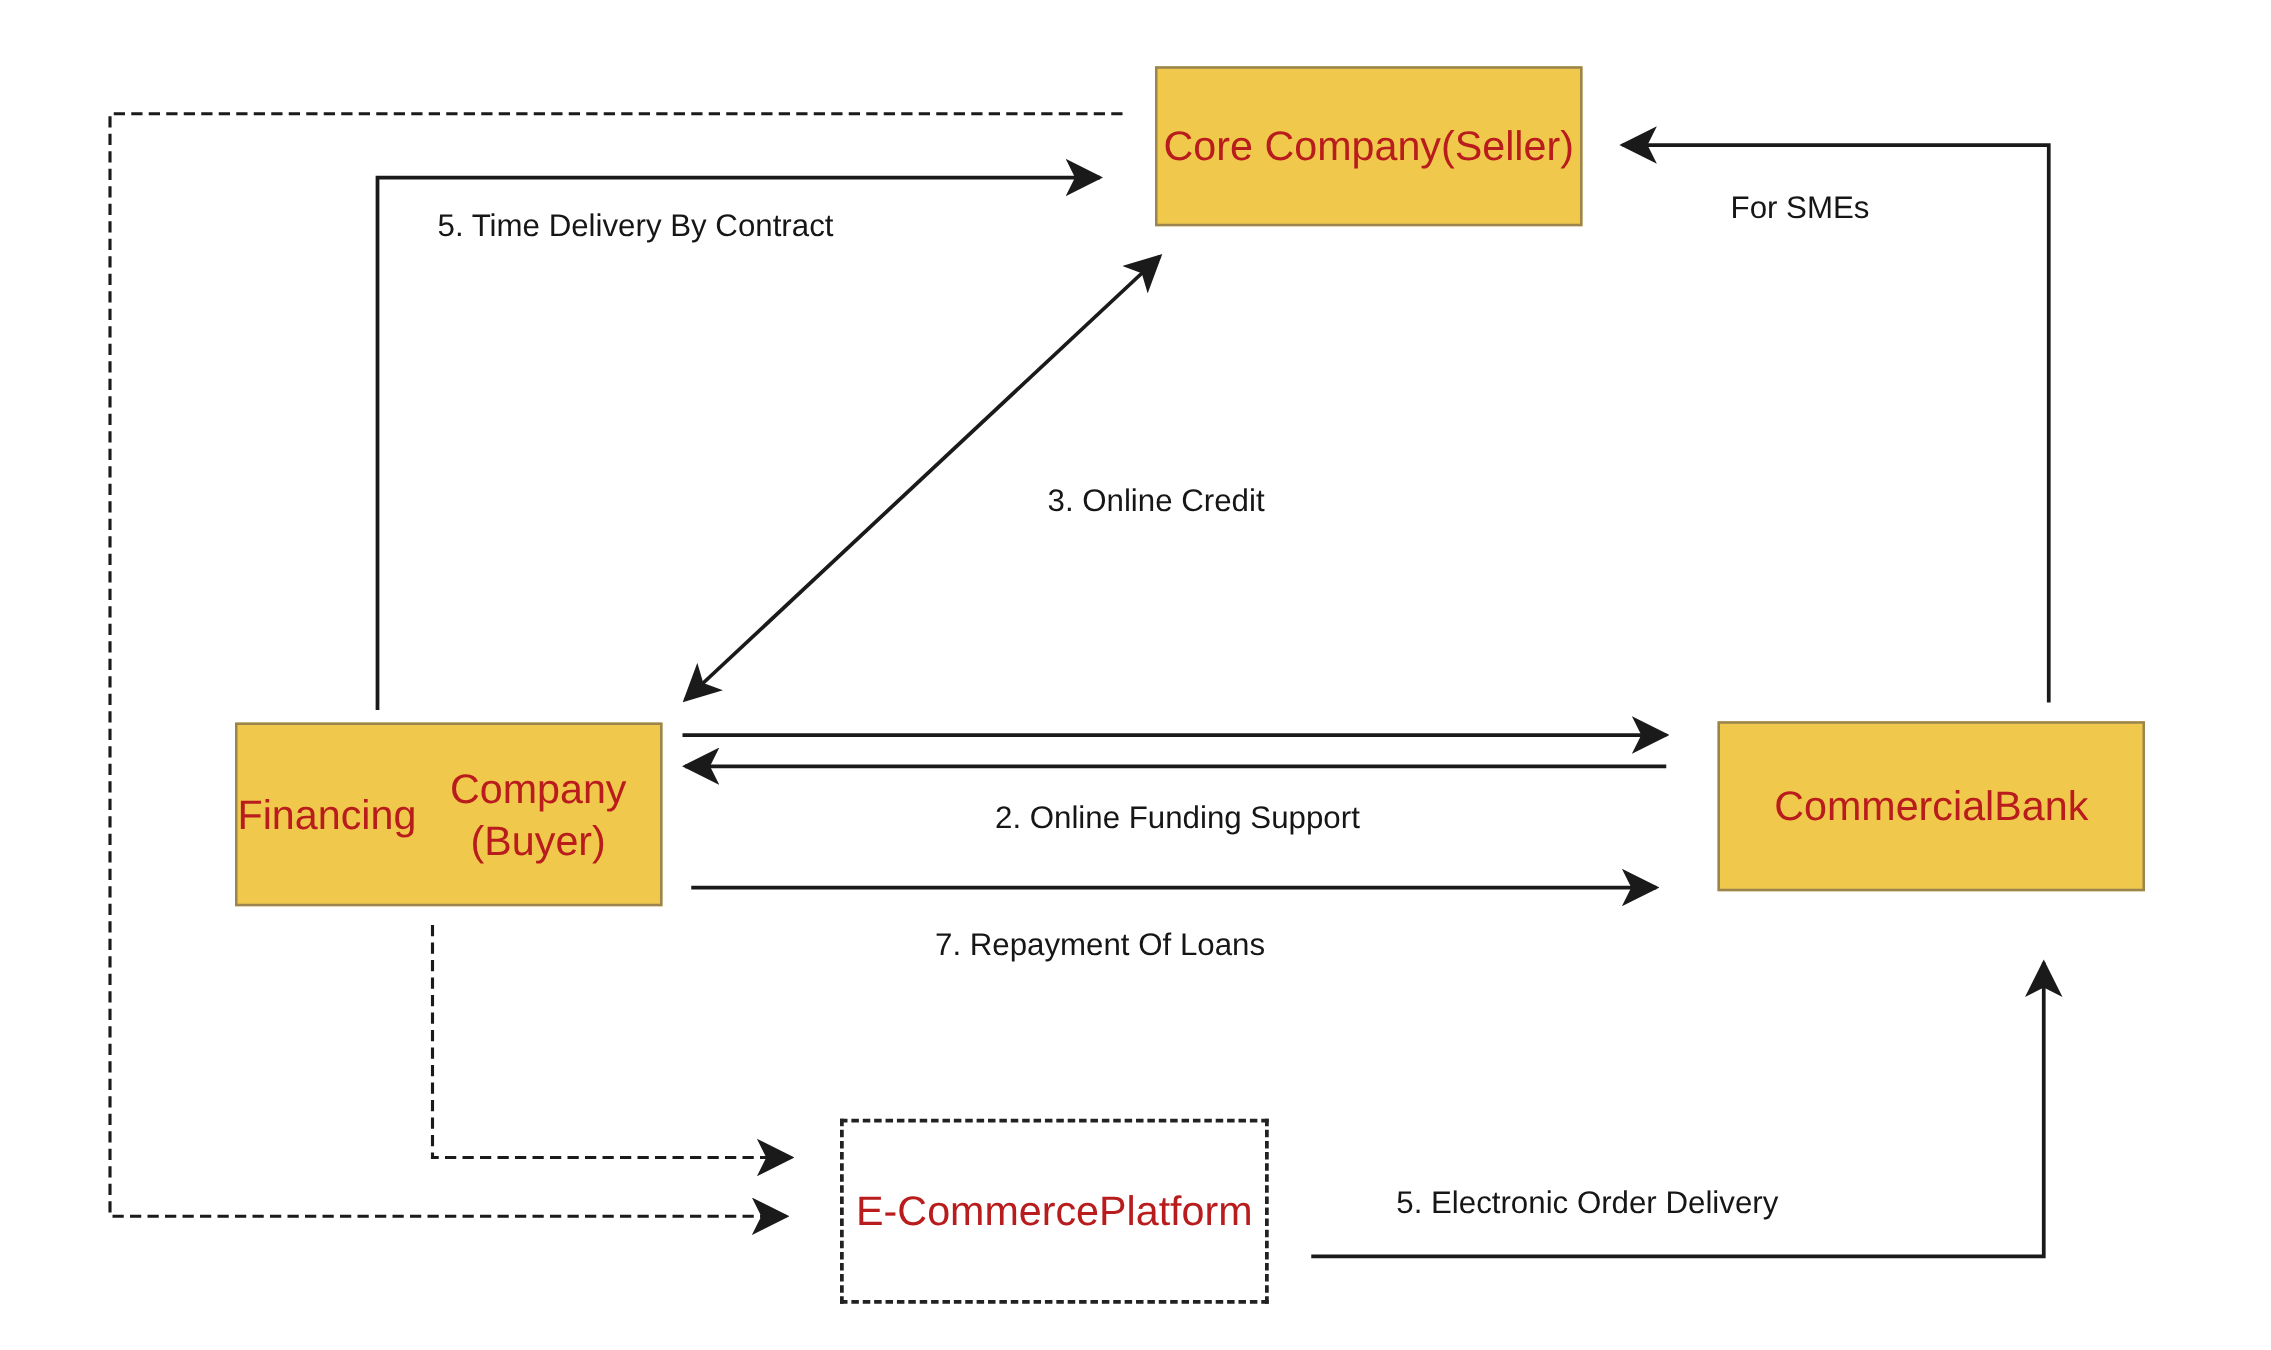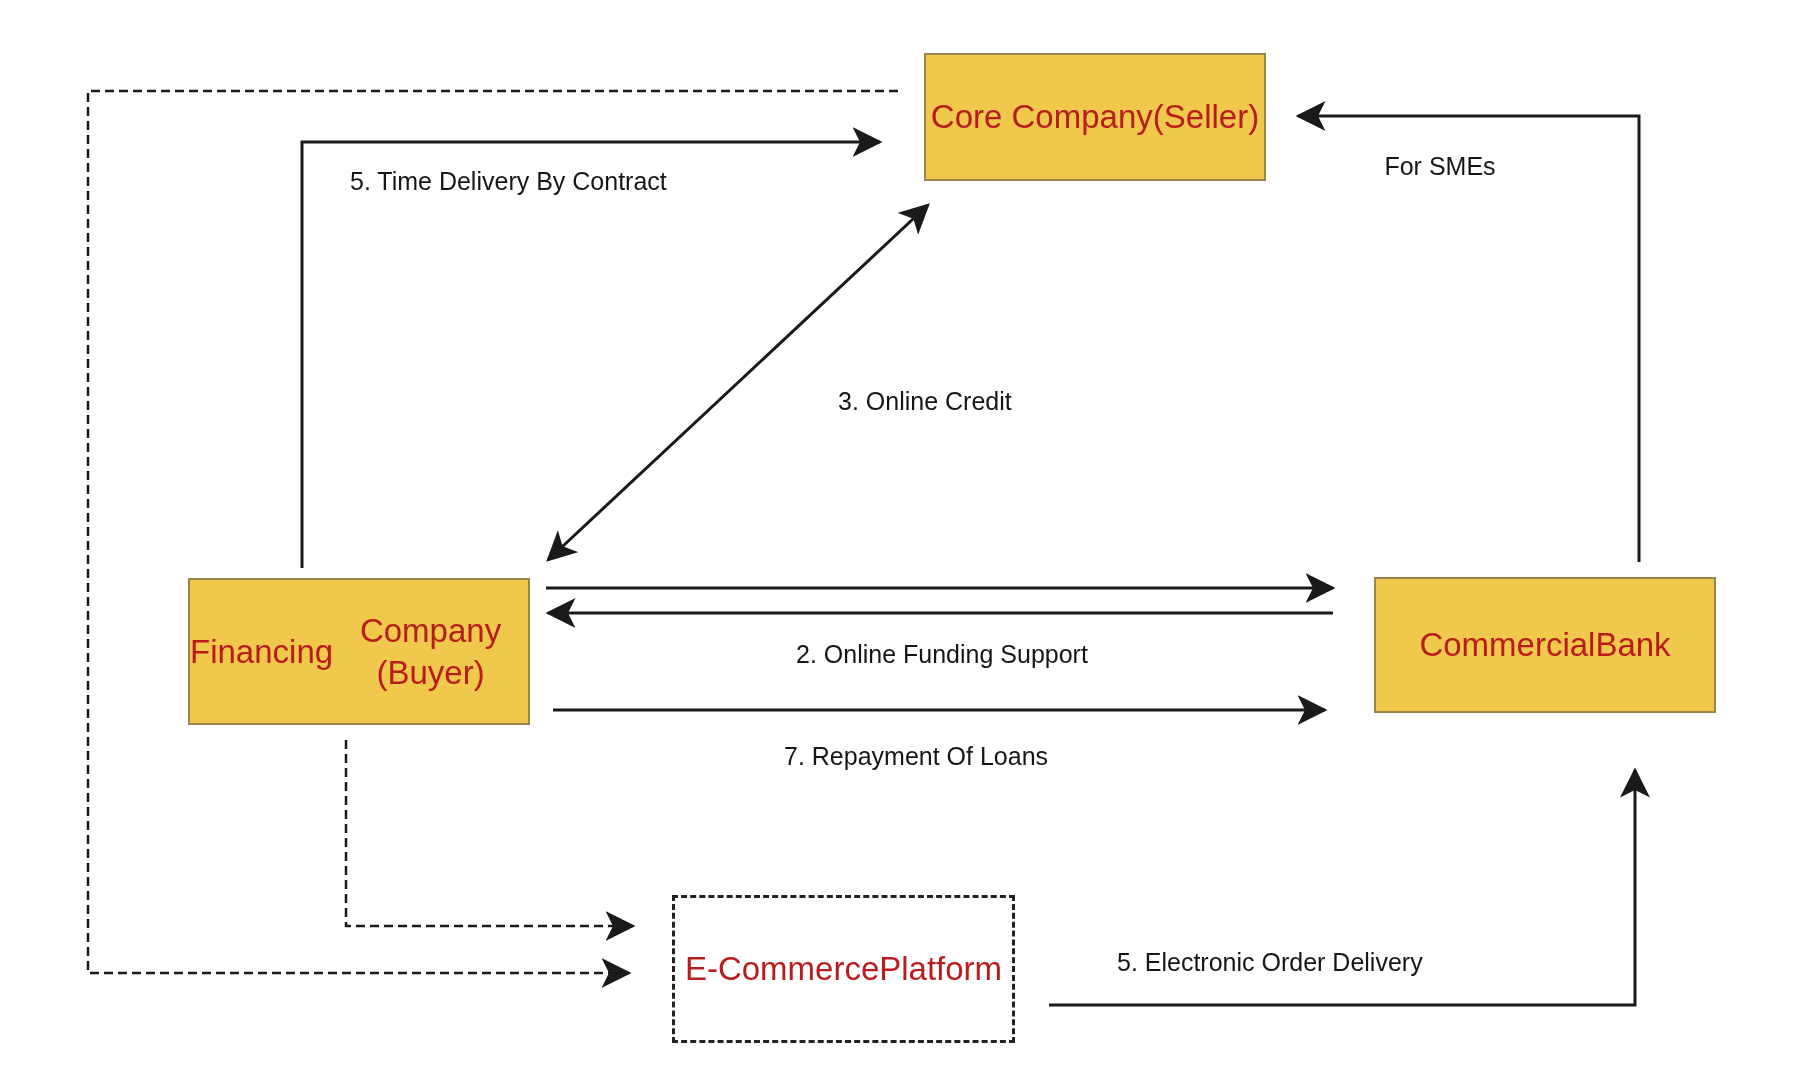--- a/index.html
+++ b/index.html
@@ -72,16 +72,16 @@
 
   <div class="edge-label center" style="left:1330px; top:145px; width:220px;">
     <div>For SMEs</div>
   </div>
 
   <div class="edge-label" style="left:838px; top:380px;">3. Online Credit</div>
 
 
   <div class="edge-label" style="left:748px; top:633px;margin-left:48px;">2. Online Funding Support</div>
 
-  <div class="edge-label" style="left:748px; top:735px;margin-left:36px;">7. Repayment Of Loans</div>
+  <div class="edge-label" style="left:748px; top:735px;">7. Repayment Of Loans</div>
 
   <div class="edge-label" style="left:1117px; top:941px;">5. Electronic Order Delivery</div>
 </div>
 
 </body></html>

